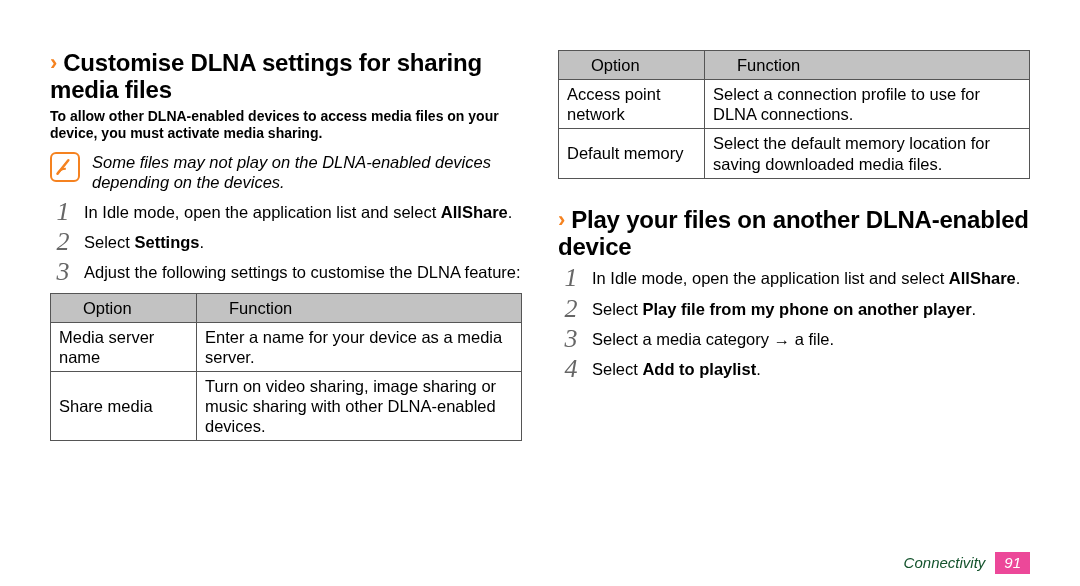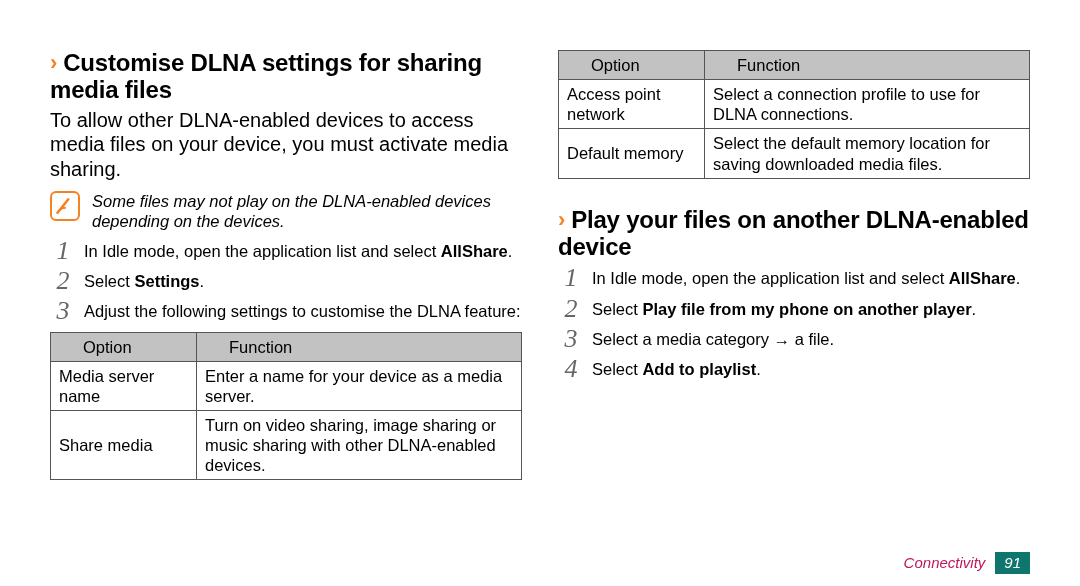--- a/index.html
+++ b/index.html
@@ -36,23 +36,24 @@
     line-height: 1;
   }
   .arrow {
     color: #f58220;
     font-weight: 900;
     display: inline-block;
     margin-right: 6px;
     vertical-align: 1px;
   }
   p.lead {
-    font-size: 20px;
+    font-size: 14px;
     margin: 4px 0 10px 0;
     line-height: 1.22;
+    font-weight: bold;
   }
   .notebox {
     display: flex;
     align-items: flex-start;
     gap: 12px;
     margin: 6px 0 10px 0;
   }
   .note-icon {
     width: 30px;
     height: 30px;
@@ -114,24 +115,24 @@
   table.opt td:first-child, table.opt th:first-child {
     width: 31%;
   }
   .b { font-weight: 700; }
   .footer {
     position: absolute;
     bottom: 12px;
     right: 50px;
     font-size: 15px;
   }
-  .footer .sec { font-style: italic; color: #be185d; margin-right: 10px; }
+  .footer .sec { font-style: italic; color: #14532d; margin-right: 10px; }
   .footer .pg {
     display: inline-block;
-    background: #0f766e;
+    background: #ec4899;
     color: #fff;
     padding: 2px 9px 3px 9px;
     font-style: italic;
     font-size: 15px;
   }
 </style>
 </head>
 <body>
 
 <div class="page">

